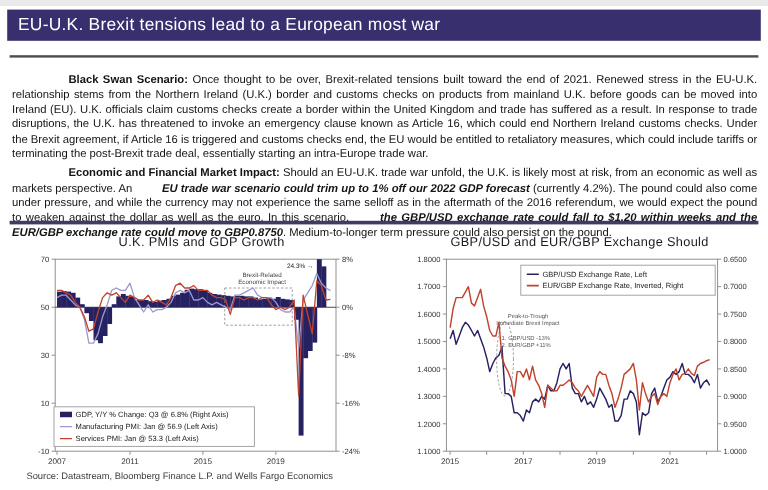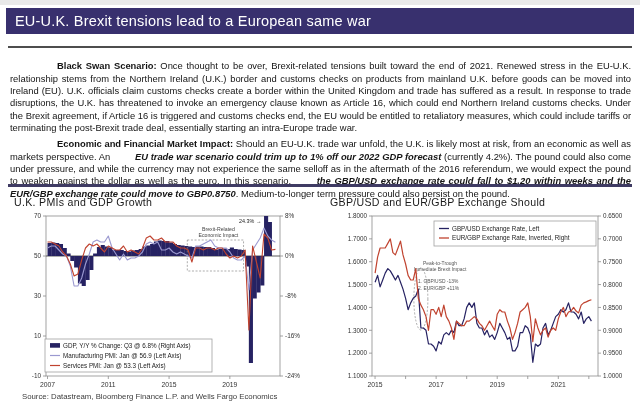--- a/index.html
+++ b/index.html
@@ -10,32 +10,32 @@
   .rule1{position:absolute;left:8px;top:46px;width:624px;height:0;border-top:2px solid #4d4d4d;}
   .para{position:absolute;left:10px;width:621px;font-size:9.4px;line-height:12.3px;color:#141414;text-align:justify;}
   #para1{top:51px;}
   #para2{top:129px;}
   .blabel{font-weight:bold;padding-left:47px;}
   .bi{font-weight:bold;font-style:italic;padding-left:22px;}
   .rule2{position:absolute;left:8px;top:184px;width:624px;height:0;border-top:3px solid #3f3b63;}
   .chart{position:absolute;top:196px;}
   #chart-left{left:14px;width:308px;}
   #chart-right{left:330px;width:306px;}
-  .chart-title{font-size:10.6px;color:#1a1a1a;height:14px;letter-spacing:.3px;}
+  .chart-title{font-size:10.6px;color:#1a1a1a;text-align:center;height:14px;letter-spacing:.3px;}
   svg{display:block;}
   svg text{font-family:"Liberation Sans",sans-serif;}
   .source{position:absolute;left:22px;top:392px;font-size:7.8px;color:#3c3c3c;}
 </style>
 </head>
 <body>
 
 <div class="top-strip"></div>
 
 <div class="title-bar">
-  <span>EU-U.K. Brexit tensions lead to a European same war</span>
+  <span>EU-U.K. Brexit tensions lead to a European most war</span>
 </div>
 
 <div class="rule1"></div>
 
 <p class="para" id="para1"><span class="blabel">Black Swan Scenario:</span><span> Once thought to be over, Brexit-related tensions built toward the end of 2021. Renewed stress in the EU-U.K. relationship stems from the Northern Ireland (U.K.) border and customs checks on products from mainland U.K. before goods can be moved into Ireland (EU). U.K. officials claim customs checks create a border within the United Kingdom and trade has suffered as a result. In response to trade disruptions, the U.K. has threatened to invoke an emergency clause known as Article 16, which could end Northern Ireland customs checks. Under the Brexit agreement, if Article 16 is triggered and customs checks end, the EU would be entitled to retaliatory measures, which could include tariffs or terminating the post-Brexit trade deal, essentially starting an intra-Europe trade war.</span></p>
 
 <p class="para" id="para2"><span class="blabel">Economic and Financial Market Impact:</span><span id="impact-body"><span> Should an EU-U.K. trade war unfold, the U.K. is likely most at risk, from an economic as well as markets perspective. An </span><span class="bi">EU trade war scenario could trim up to 1% off our 2022 GDP forecast</span><span> (currently 4.2%). The pound could also come under pressure, and while the currency may not experience the same selloff as in the aftermath of the 2016 referendum, we would expect the pound to weaken against the dollar as well as the euro. In this scenario, </span><span class="bi">the GBP/USD exchange rate could fall to $1.20 within weeks and the EUR/GBP exchange rate could move to GBP0.8750</span><span>. Medium-to-longer term pressure could also persist on the pound.</span></span></p>
 
 <div class="rule2"></div>
 

